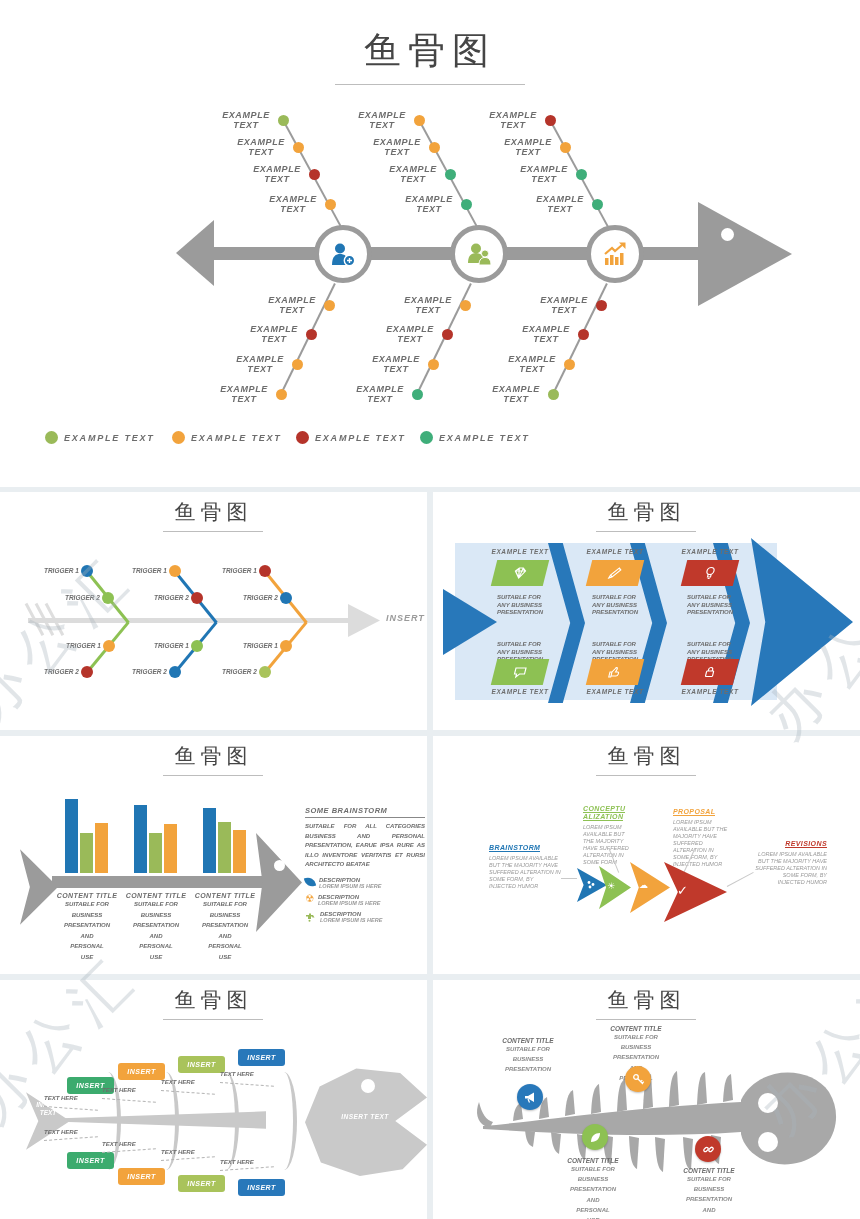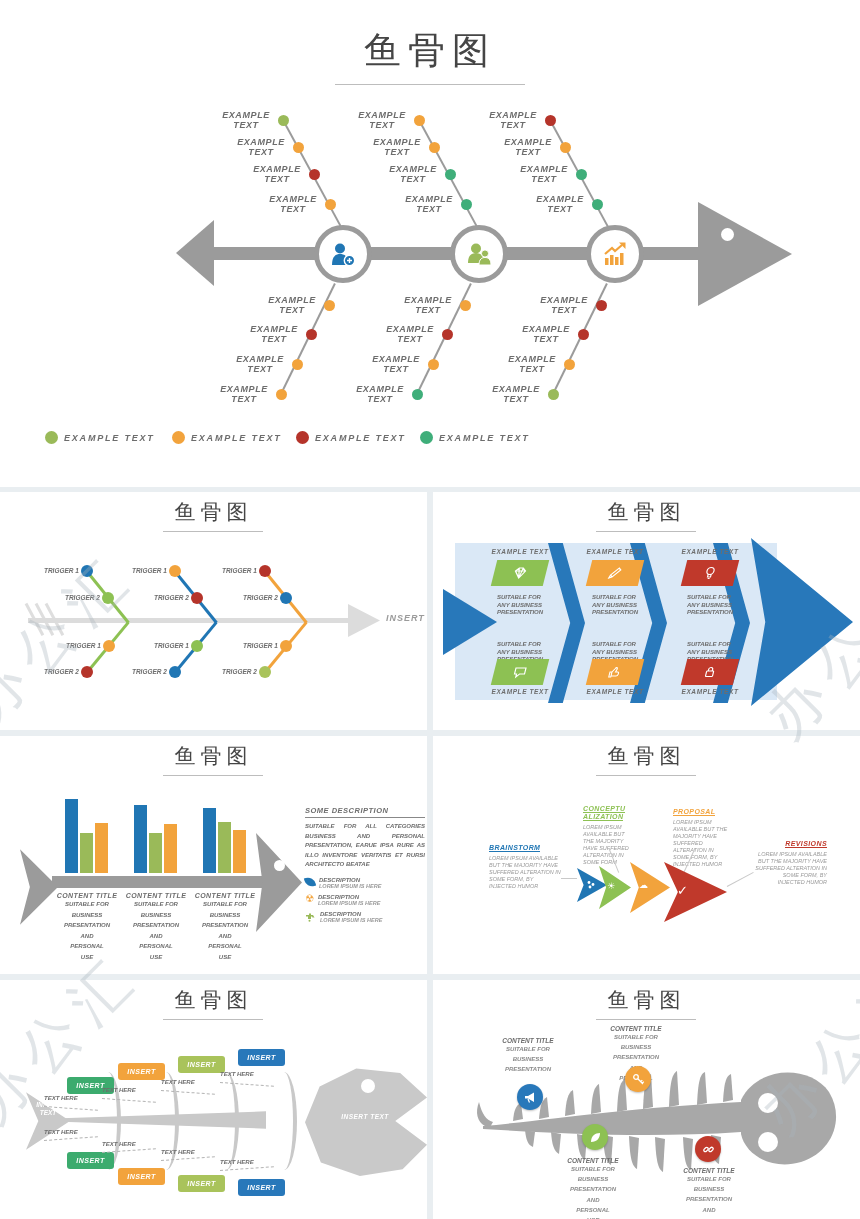--- a/index.html
+++ b/index.html
@@ -309,21 +309,21 @@
     <div class="ct">CONTENT TITLE</div>
     <div class="cl">SUITABLE FOR</div>
       <div class="cl">BUSINESS</div>
       <div class="cl">PRESENTATION</div>
       <div class="cl">AND</div>
       <div class="cl">PERSONAL</div>
       <div class="cl">USE</div>
   </div>
 
   <div class="a" style="left:305px;top:70px;width:120px">
-    <div class="t" style="font-size:7.5px;letter-spacing:.5px;border-bottom:1px solid #888;padding-bottom:2px">SOME DESCRIPTION</div>
+    <div class="t" style="font-size:7.5px;letter-spacing:.5px;border-bottom:1px solid #888;padding-bottom:2px">SOME BRAINSTORM</div>
     <div class="t" style="font-size:6px;line-height:9.5px;text-align:justify;margin-top:4px">SUITABLE FOR ALL CATEGORIES BUSINESS AND PERSONAL PRESENTATION, EARUE IPSA RURE AS ILLO INVENTORE VERITATIS ET RURSI ARCHITECTO BEATAE</div>
     <div style="display:flex;gap:4px;margin-top:7px;align-items:flex-start">
       <div class="leaf" style="background-color: rgb(32, 118, 180);"></div>
       <div>
           <div class="t" style="font-size:6px">DESCRIPTION</div>
           <div class="t" style="font-size:5.5px;color:#9a9a9a">LOREM IPSUM IS HERE</div>
         </div>
     </div>
     <div style="display:flex;gap:4px;margin-top:5px;align-items:flex-start">
       <span style="font-family: &quot;DejaVu Sans&quot;, sans-serif; font-size: 10px; line-height: 10px; color: rgb(242, 163, 60);">☢</span>

